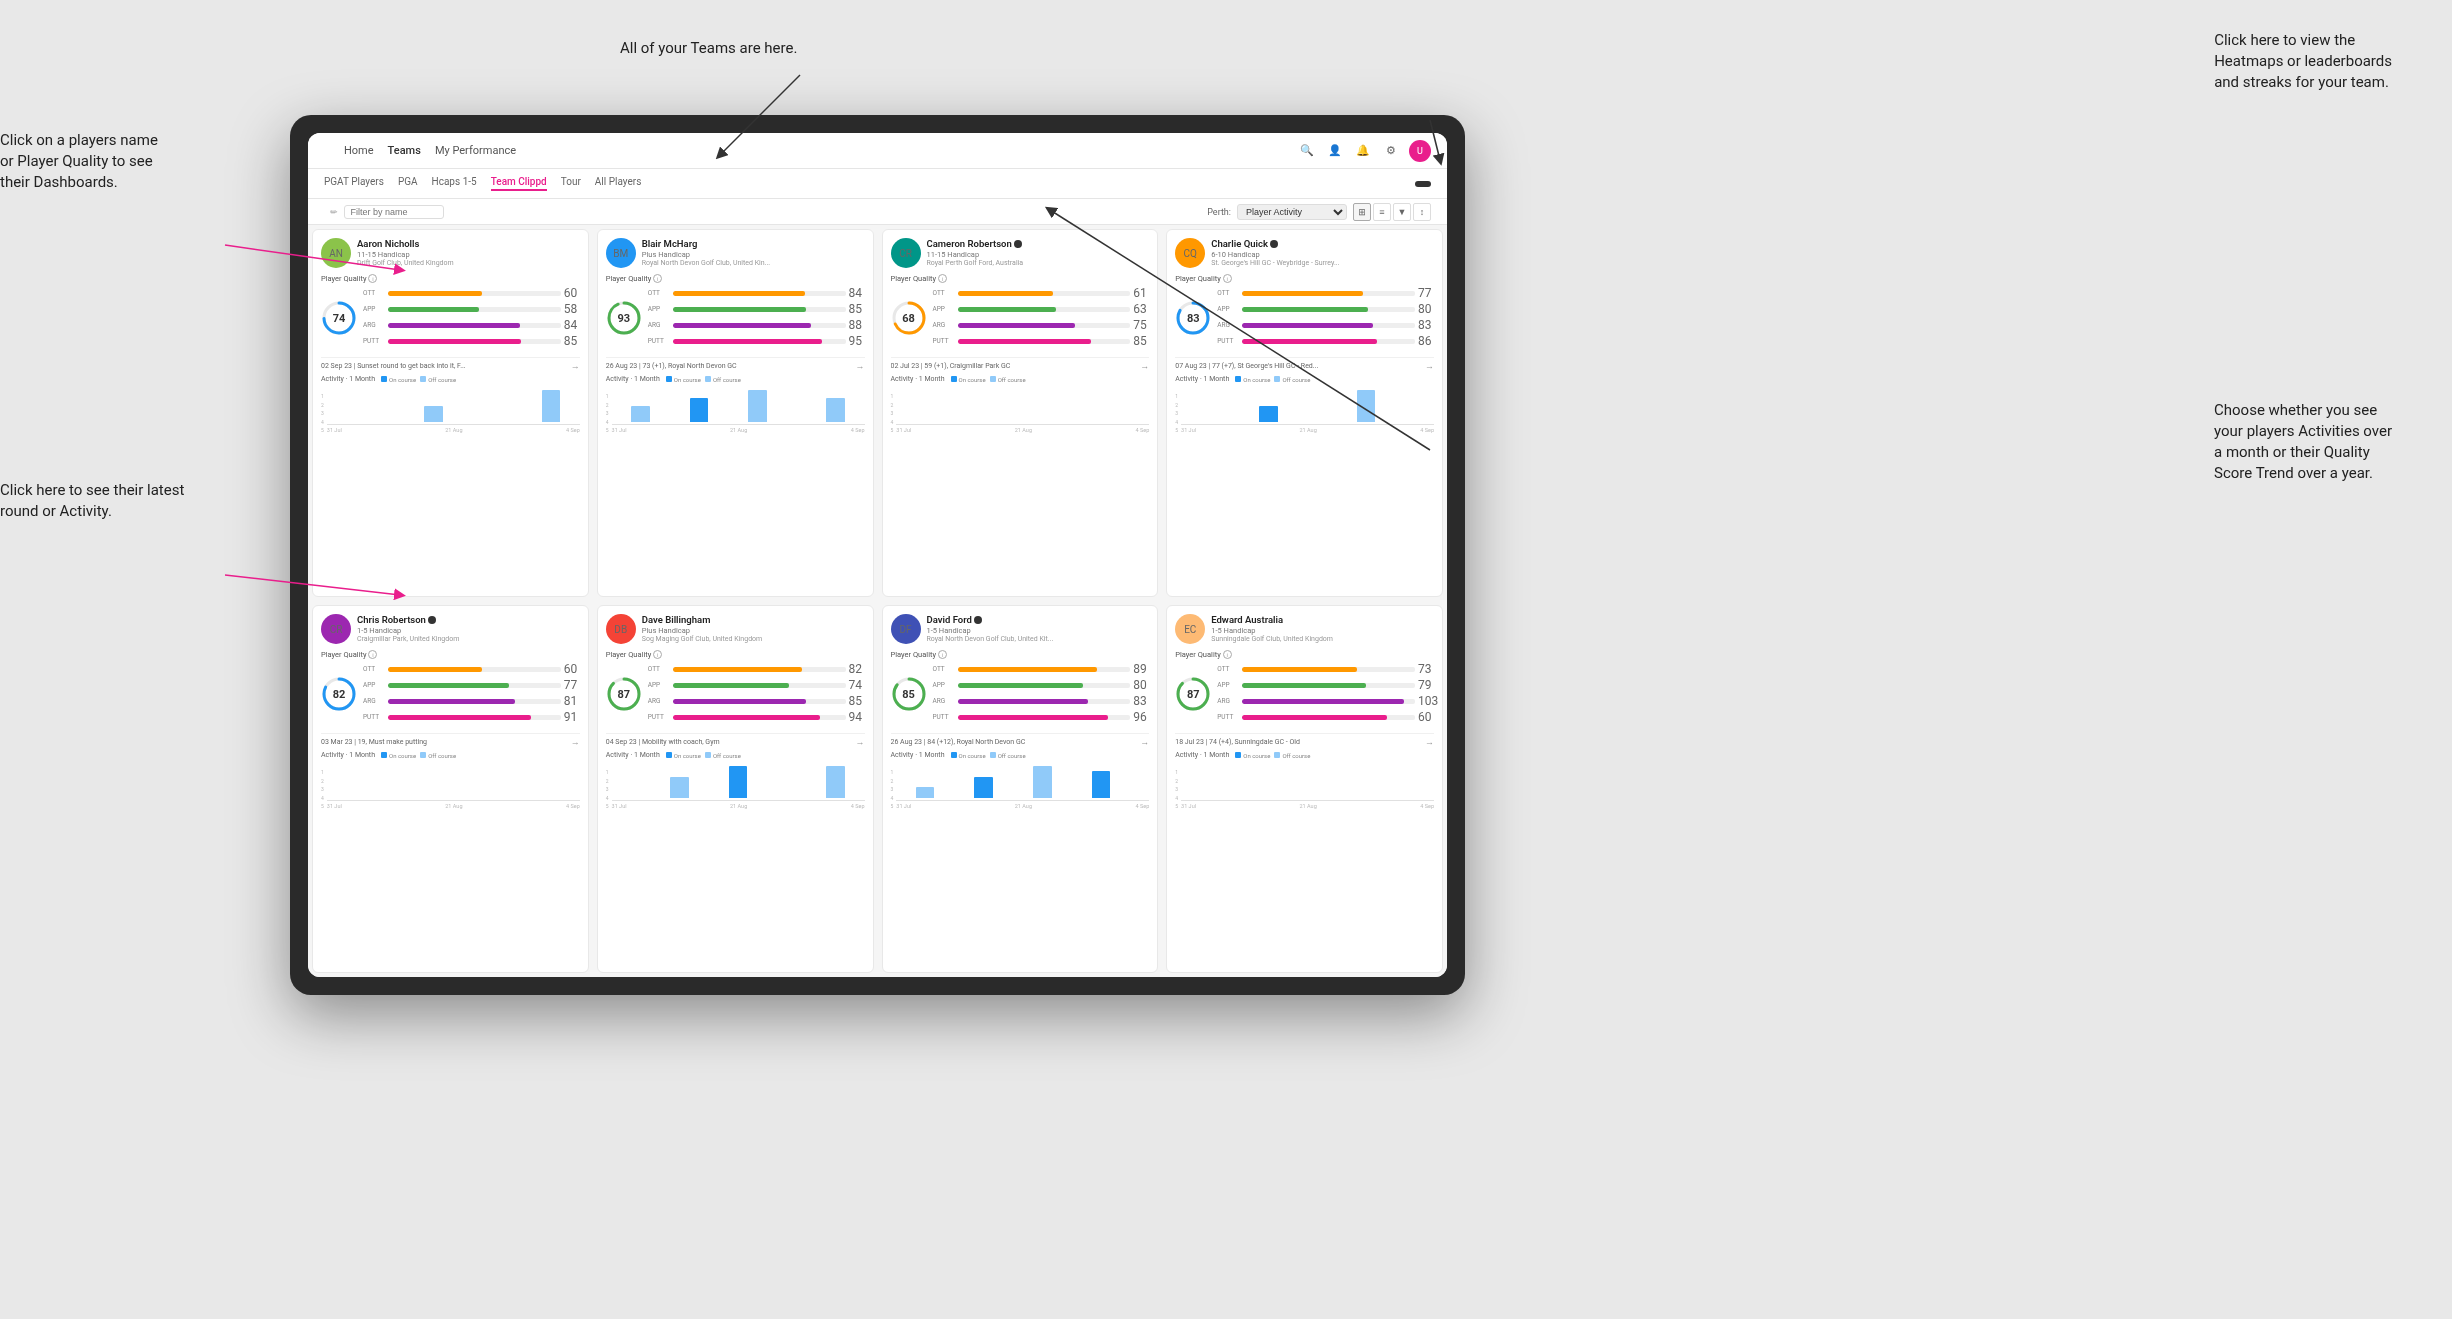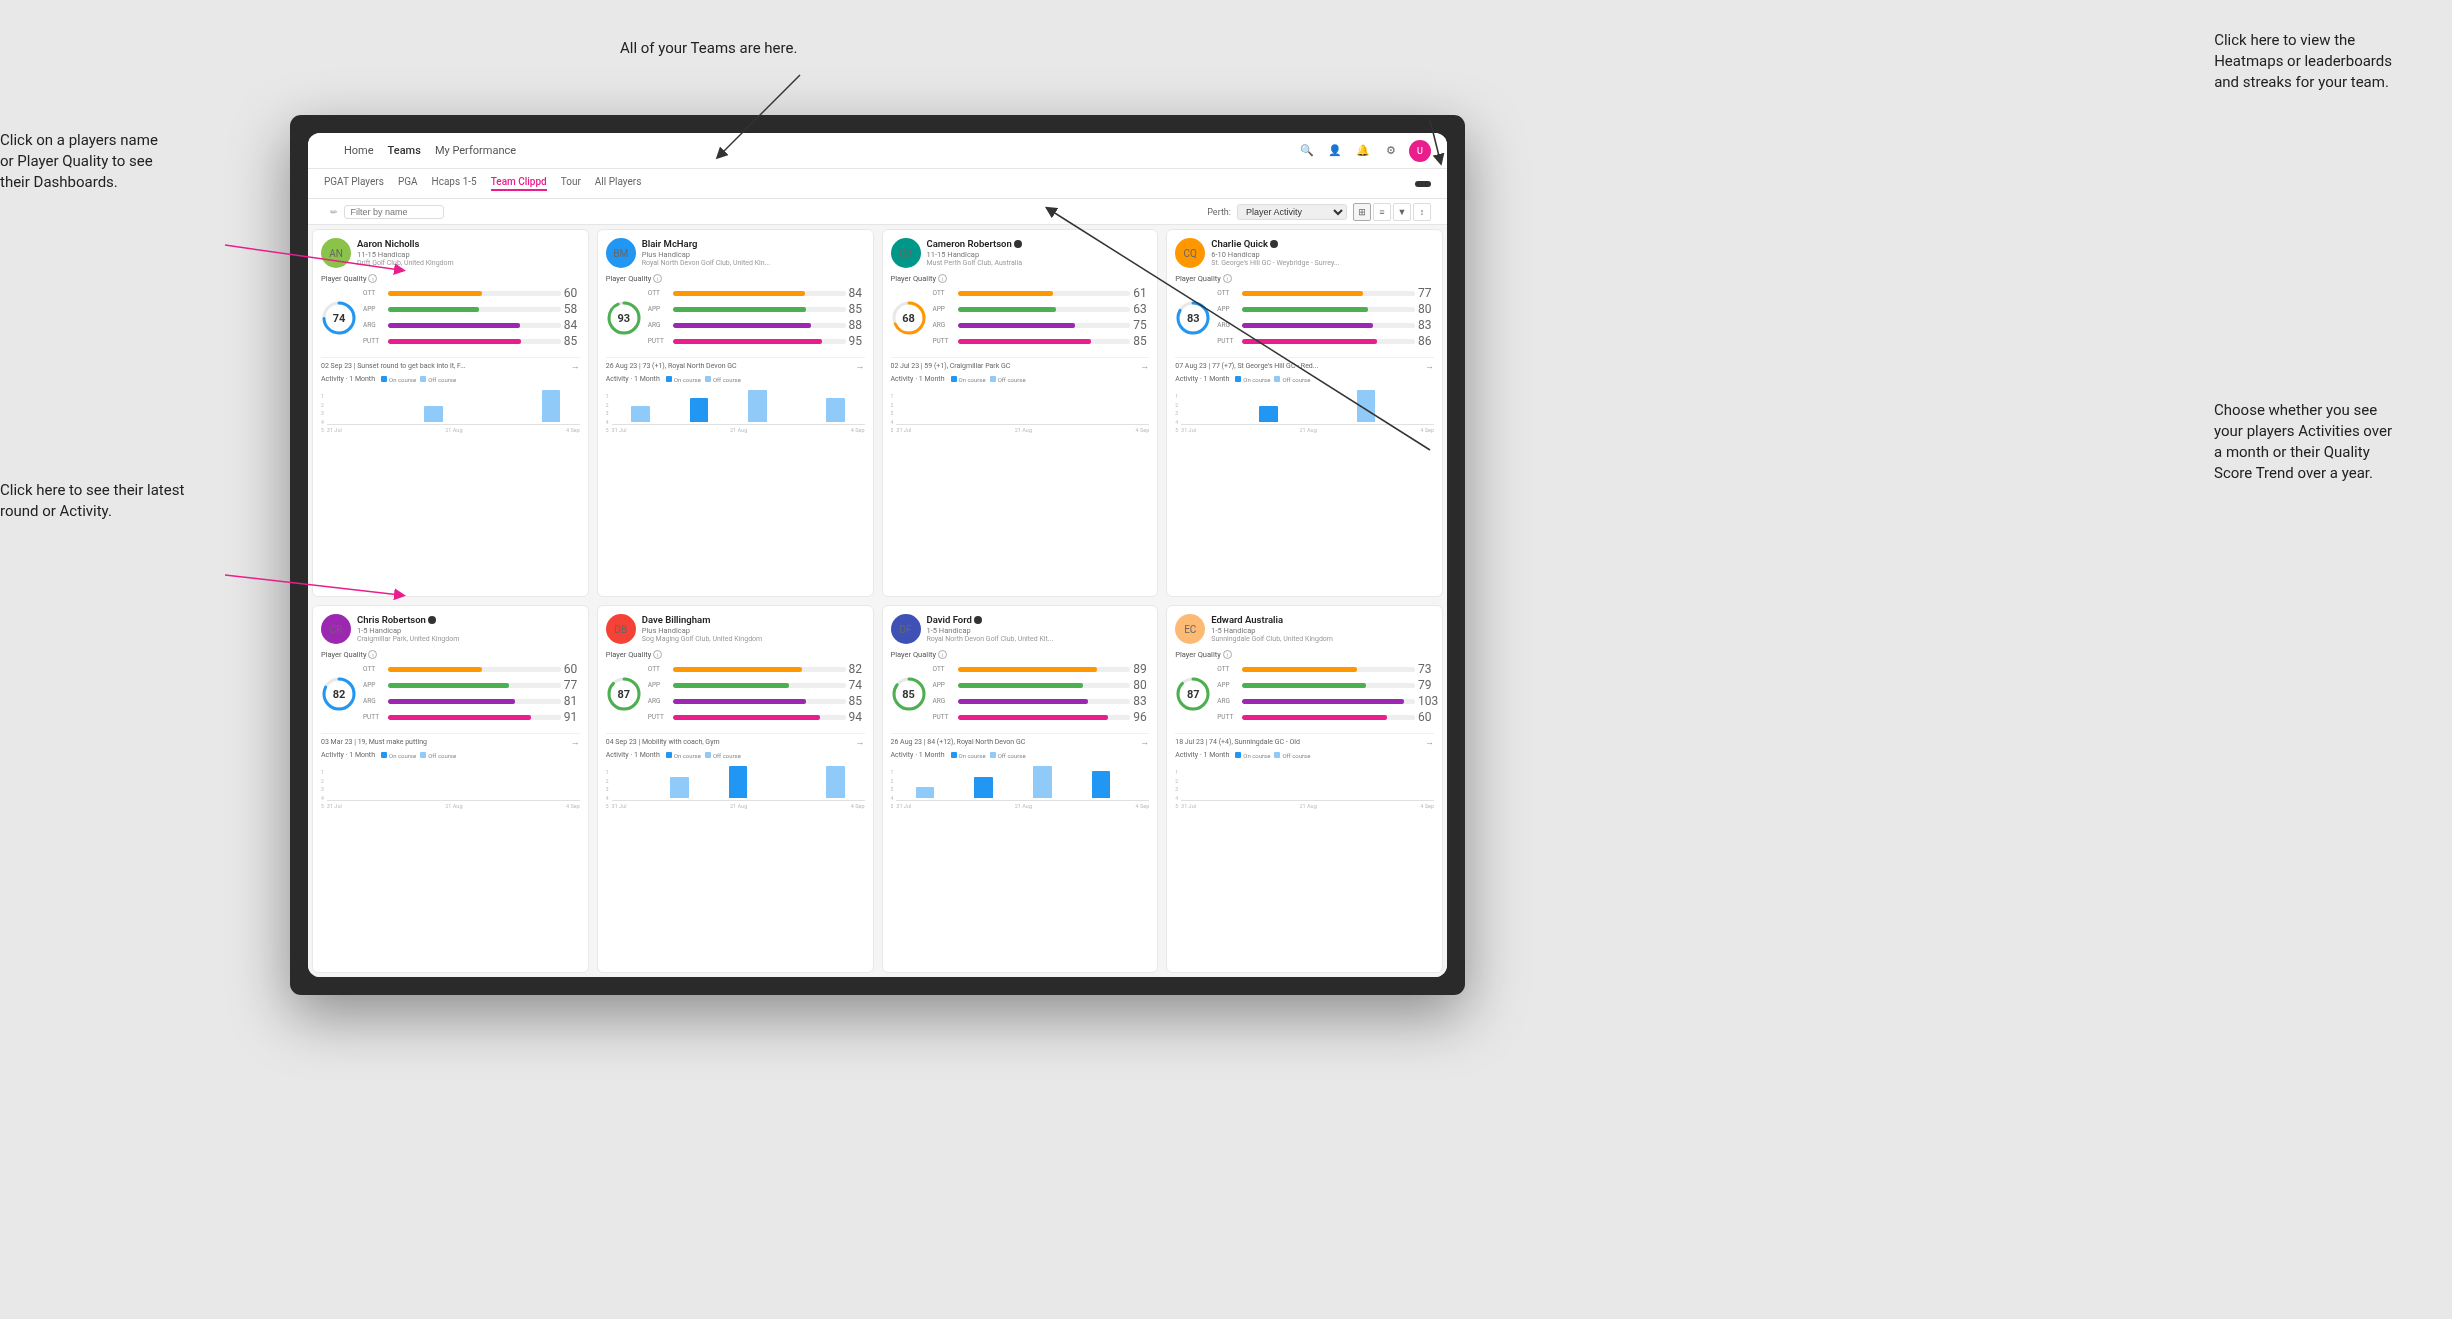--- a/index.html
+++ b/index.html
@@ -13,21 +13,21 @@
     }
 
     
     .tablet-frame {
       position: absolute;
       left: 290px;
       top: 115px;
       width: 1175px;
       height: 880px;
       background: #2a2a2a;
-      border-radius: 11px;
+      border-radius: 21px;
       box-shadow: 0 20px 60px rgba(0,0,0,0.4);
       padding: 18px;
     }
 
     .tablet-screen {
       width: 100%;
       height: 100%;
       background: #fff;
       border-radius: 12px;
       overflow: hidden;
@@ -831,21 +831,21 @@
   </div>
           <div class="player-card">
     <div class="player-header">
       <div class="player-avatar avatar-teal">CR</div>
       <div class="player-info">
         <div class="player-name">
           Cameron Robertson
           <span class="player-badge"></span>
         </div>
         <div class="player-handicap">11-15 Handicap</div>
-        <div class="player-club">Must Perth Golf Club, Australia</div>
+        <div class="player-club">Royal Perth Golf Ford, Australia</div>
       </div>
     </div>
 
     <div class="quality-label">
       Player Quality
       <div class="quality-info-icon">i</div>
     </div>
 
     <div class="quality-row">
       <div class="score-circle">

